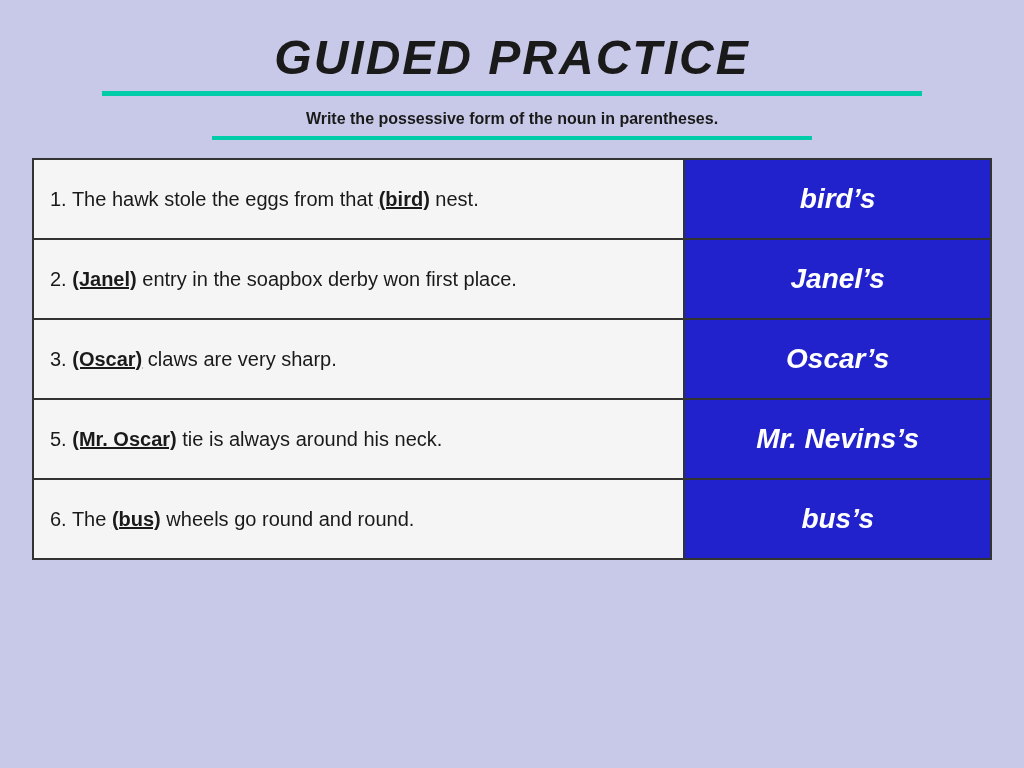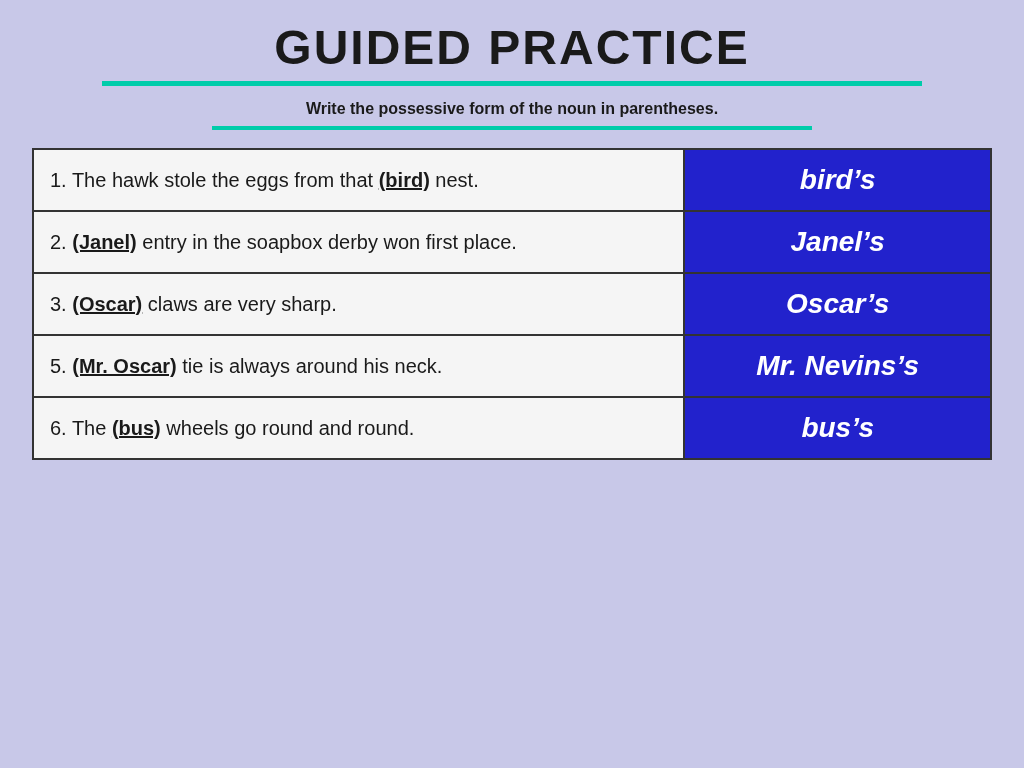--- a/index.html
+++ b/index.html
@@ -19,21 +19,23 @@
       padding: 20px 40px;
     }
 
     .title {
       font-family: 'Arial Black', Arial, sans-serif;
       font-size: 48px;
       font-weight: 900;
       color: #1a1a1a;
       text-transform: uppercase;
       letter-spacing: 2px;
+      margin-top: 10px;
       margin-bottom: 6px;
+      font-style: italic;
     }
 
     .title-underline {
       width: 820px;
       height: 5px;
       background-color: #00ccaa;
       margin-bottom: 14px;
     }
 
     .subtitle {
@@ -76,21 +78,21 @@
     }
 
     .answer-cell {
       background-color: #2222cc;
       color: #ffffff;
       font-size: 28px;
       font-weight: bold;
       font-style: italic;
       text-align: center;
       vertical-align: middle;
-      padding: 14px 10px;
+      padding: 23px 10px;
       width: 32%;
     }
 
     .underline-word {
       text-decoration: underline;
       font-weight: bold;
     }
   </style>
 </head>
 <body>

